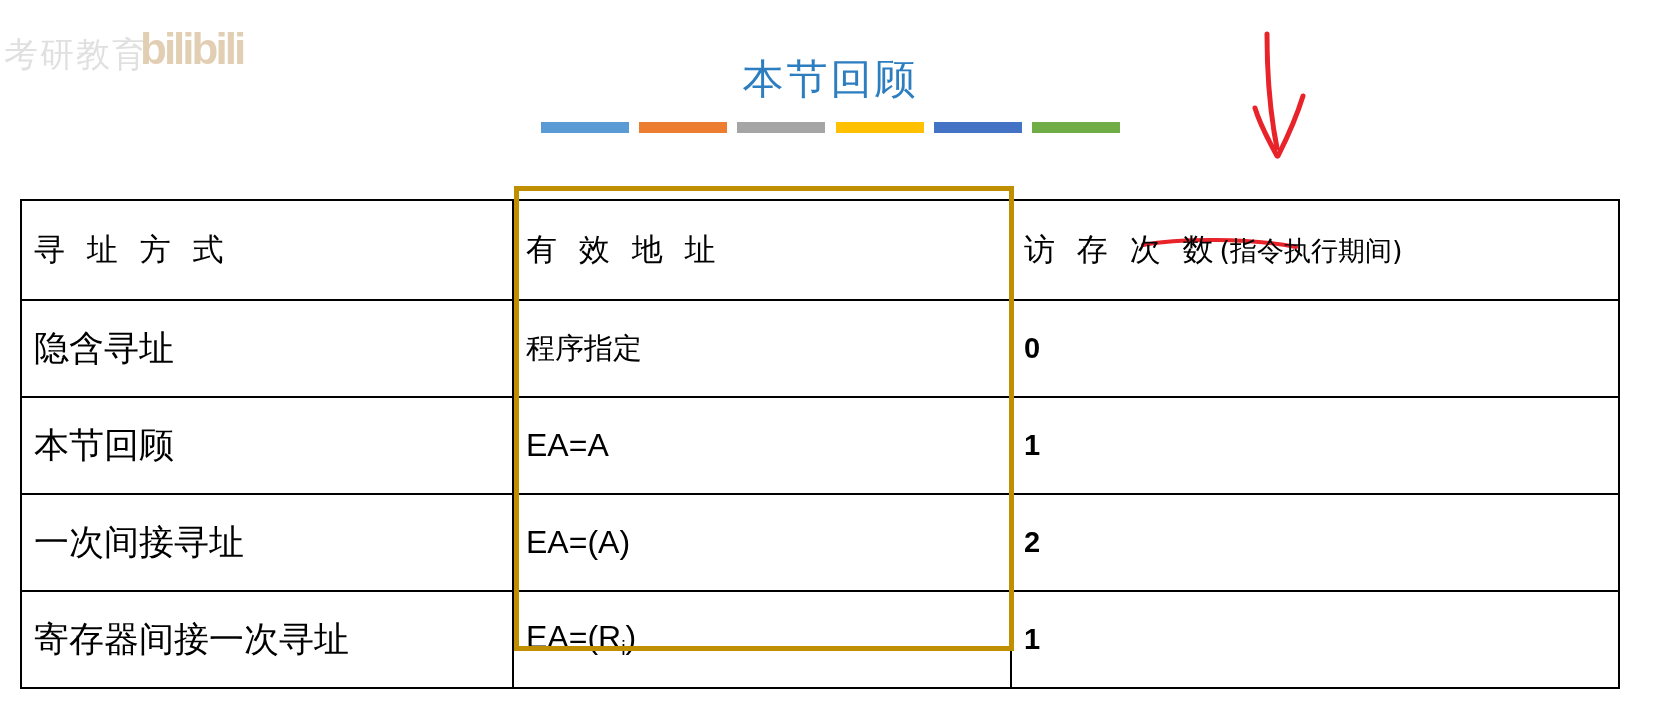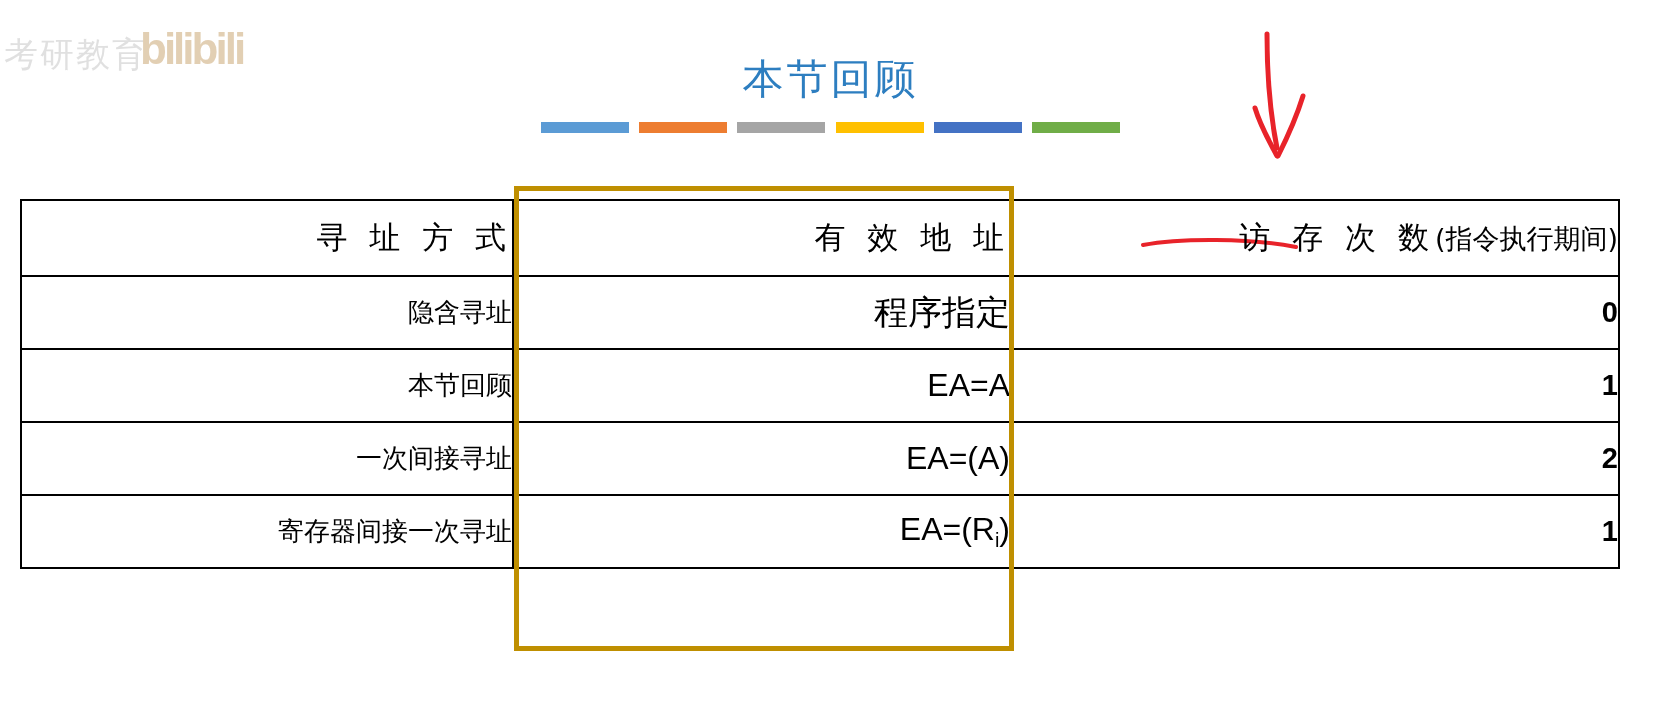--- a/index.html
+++ b/index.html
@@ -98,52 +98,52 @@
   #recap-table {
     position: absolute;
     left: 20px;
     top: 199px;
     width: 1600px;
     border-collapse: collapse;
     table-layout: fixed;
   }
   #recap-table td, #recap-table th {
     border: 2px solid #000000;
-    text-align: right;
+    text-align: left;
     vertical-align: middle;
     font-weight: normal;
     color: #000000;
-    padding: 0;
+    padding: 12px;
   }
   #recap-table th {
     height: 74px;
     font-size: 31px;
     letter-spacing: 6px;
     font-family: "DejaVu Sans", sans-serif;
   }
   #recap-table th .sub {
     letter-spacing: 0px;
     font-size: 27px;
     margin-top: 48px;
   }
   #recap-table td {
     height: 71px;
     font-size: 29px;
     font-family: "DejaVu Sans", sans-serif;
   }
   #recap-table td.cell-mode {
-    font-size: 26px;
+    font-size: 35px;
   }
   #recap-table td.cell-ea {
     font-size: 32px;
     font-family: "Liberation Sans", sans-serif;
   }
   #recap-table td.cell-ea.cn {
     font-family: Liberation Sans, sans-serif;
-    font-size: 34px;
+    font-size: 29px;
   }
   #recap-table td.cell-count {
     font-size: 29px;
     font-weight: bold;
     font-family: "Liberation Sans", sans-serif;
   }
   .col-a { width: 492px; }
   .col-b { width: 498px; }
   .col-c { width: 608px; }
 

